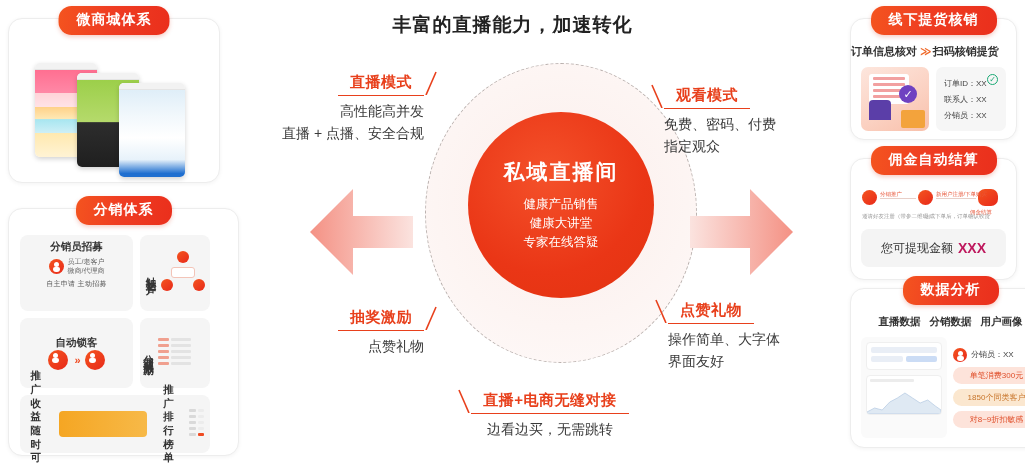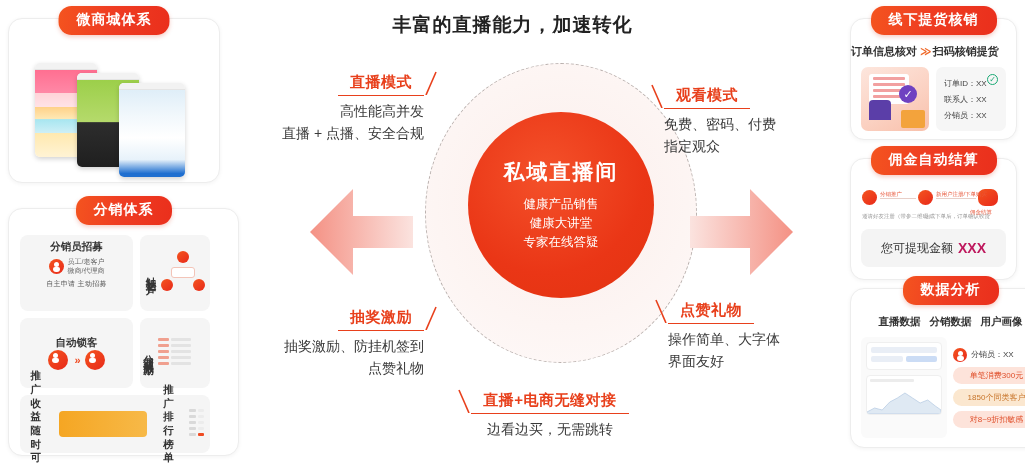--- a/index.html
+++ b/index.html
@@ -269,21 +269,20 @@
 </div>
 
 <div class="spoke" id="spoke-inter">
   <div class="tagwrap right">
     <span class="tagbox">抽奖激励</span>
     <svg class="slash" viewBox="0 0 12 24">
         <path d="M1 24 L11 1" stroke="#e8401c" stroke-width="1.6" fill="none"></path>
       </svg>
   </div>
   <div class="desc">
-    <div>抽奖激励、防挂机签到</div>
     <div>点赞礼物</div>
   </div>
 </div>
 
 <div class="spoke" id="spoke-elder">
   <div class="tagwrap left">
     <svg class="slash" viewBox="0 0 12 24">
         <path d="M11 24 L1 1" stroke="#e8401c" stroke-width="1.6" fill="none"></path>
       </svg>
     <span class="tagbox">点赞礼物</span>

